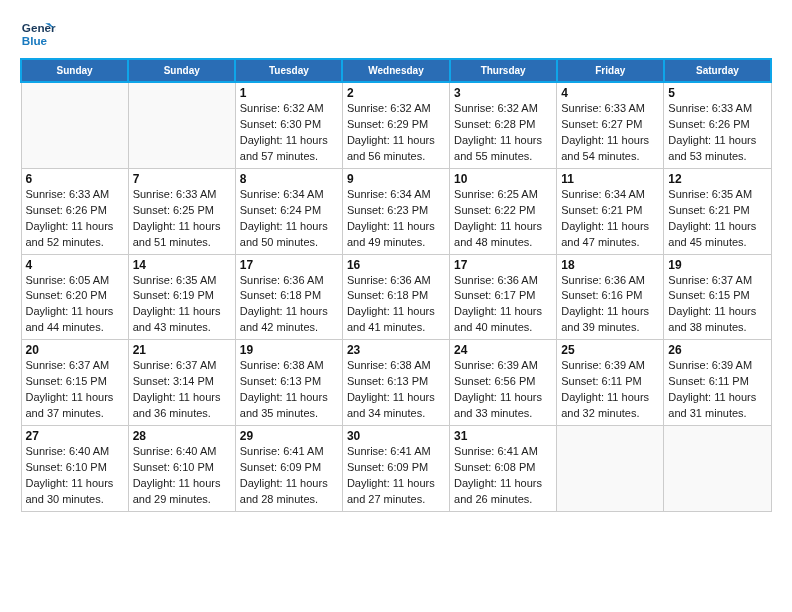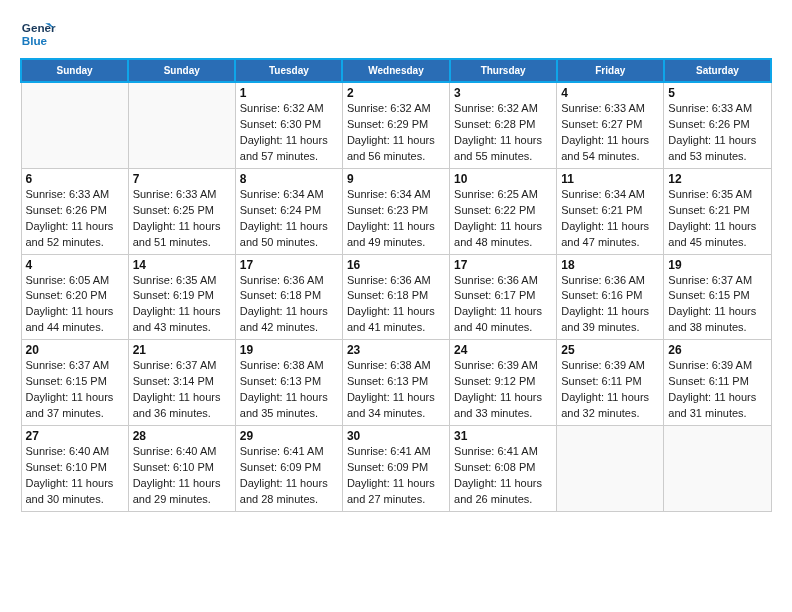--- a/index.html
+++ b/index.html
@@ -284,21 +284,21 @@
           <td>
             <span class="day-num">23</span>
             <div class="day-info">Sunrise: 6:38 AM
 Sunset: 6:13 PM
 Daylight: 11 hours
 and 34 minutes.</div>
           </td>
           <td>
             <span class="day-num">24</span>
             <div class="day-info">Sunrise: 6:39 AM
-Sunset: 9:12 PM
+Sunset: 6:56 PM
 Daylight: 11 hours
 and 33 minutes.</div>
           </td>
           <td>
             <span class="day-num">25</span>
             <div class="day-info">Sunrise: 6:39 AM
 Sunset: 6:11 PM
 Daylight: 11 hours
 and 32 minutes.</div>
           </td>

